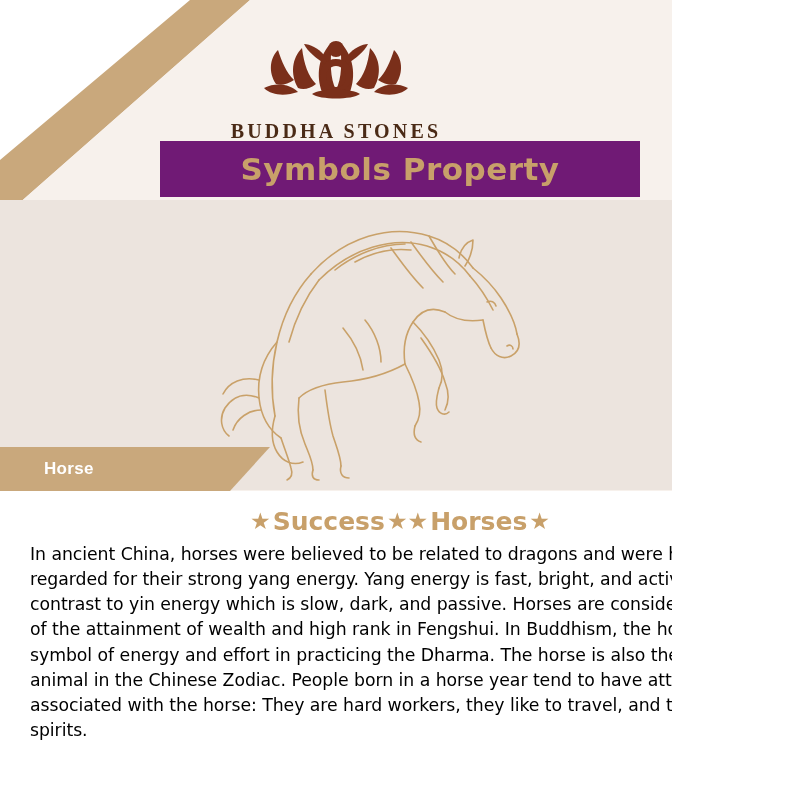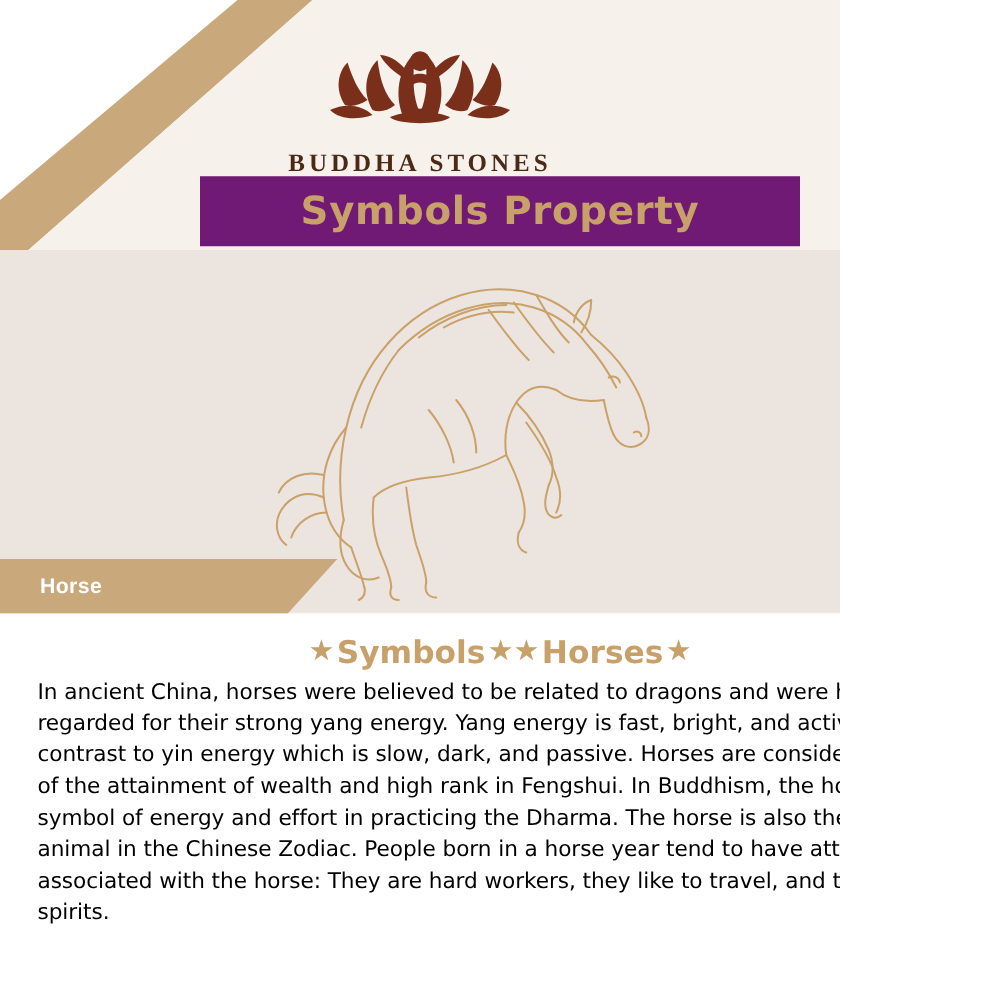--- a/index.html
+++ b/index.html
@@ -88,21 +88,21 @@
   
   .ribbon {
     position: absolute;
     left: 0; top: 447px;
     width: 270px; height: 44px;
     background: #c9a87c;
     clip-path: polygon(0 0, 270px 0, 230px 44px, 0 44px);
     display: flex; align-items: center;
   }
   .ribbon .label {
-    margin-left: 32px;
+    margin-left: 44px;
     color: #ffffff;
     font-weight: 700;
     font-size: 17px;
     letter-spacing: .3px;
   }
 
   
   .body-sec {
     position: absolute;
     left: 0; top: 491px; width: 800px; height: 309px;
@@ -238,21 +238,21 @@
     </svg>
   </div>
 
   <div class="ribbon">
     <div class="label">Horse</div>
   </div>
 
   <div class="body-sec">
     <div class="attrs">
       <span class="star">★</span>
-      <span class="word">Symbols</span>
+      <span class="word">Success</span>
       <span class="star">★</span>
       <span class="star">★</span>
       <span class="word">Horses</span>
       <span class="star">★</span>
     </div>
     <p class="paragraph">In ancient China, horses were believed to be related to dragons and were highly regarded for their strong yang energy. Yang energy is fast, bright, and active, in contrast to yin energy which is slow, dark, and passive. Horses are considered symbols of the attainment of wealth and high rank in Fengshui. In Buddhism, the horse is a symbol of energy and effort in practicing the Dharma. The horse is also the seventh animal in the Chinese Zodiac. People born in a horse year tend to have attributes associated with the horse: They are hard workers, they like to travel, and they are free spirits.</p>
   </div>
 
 </div>
 

